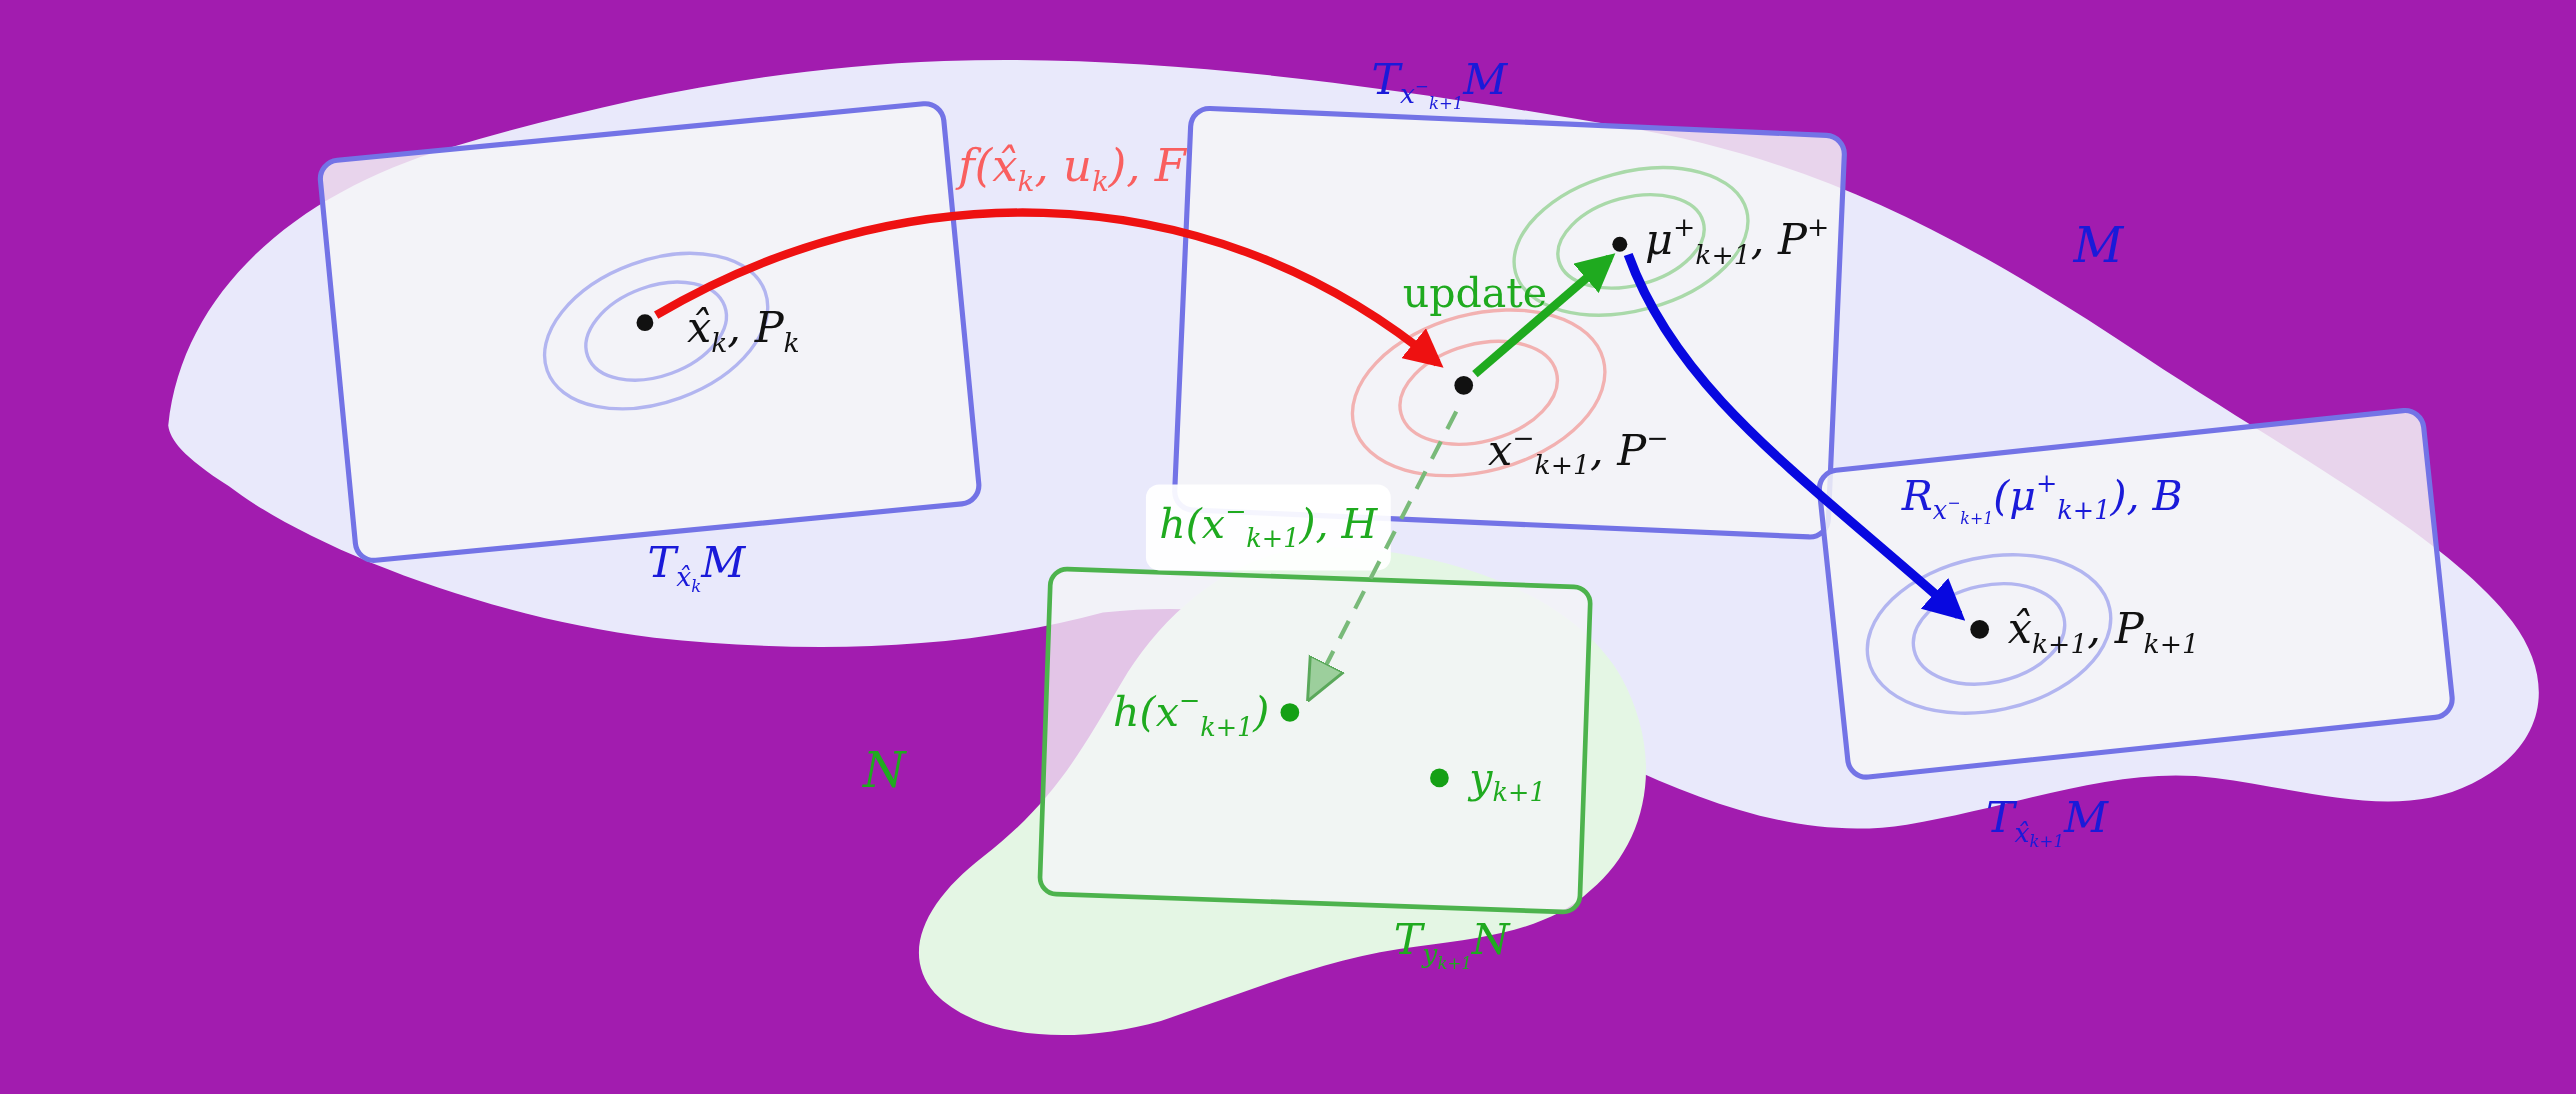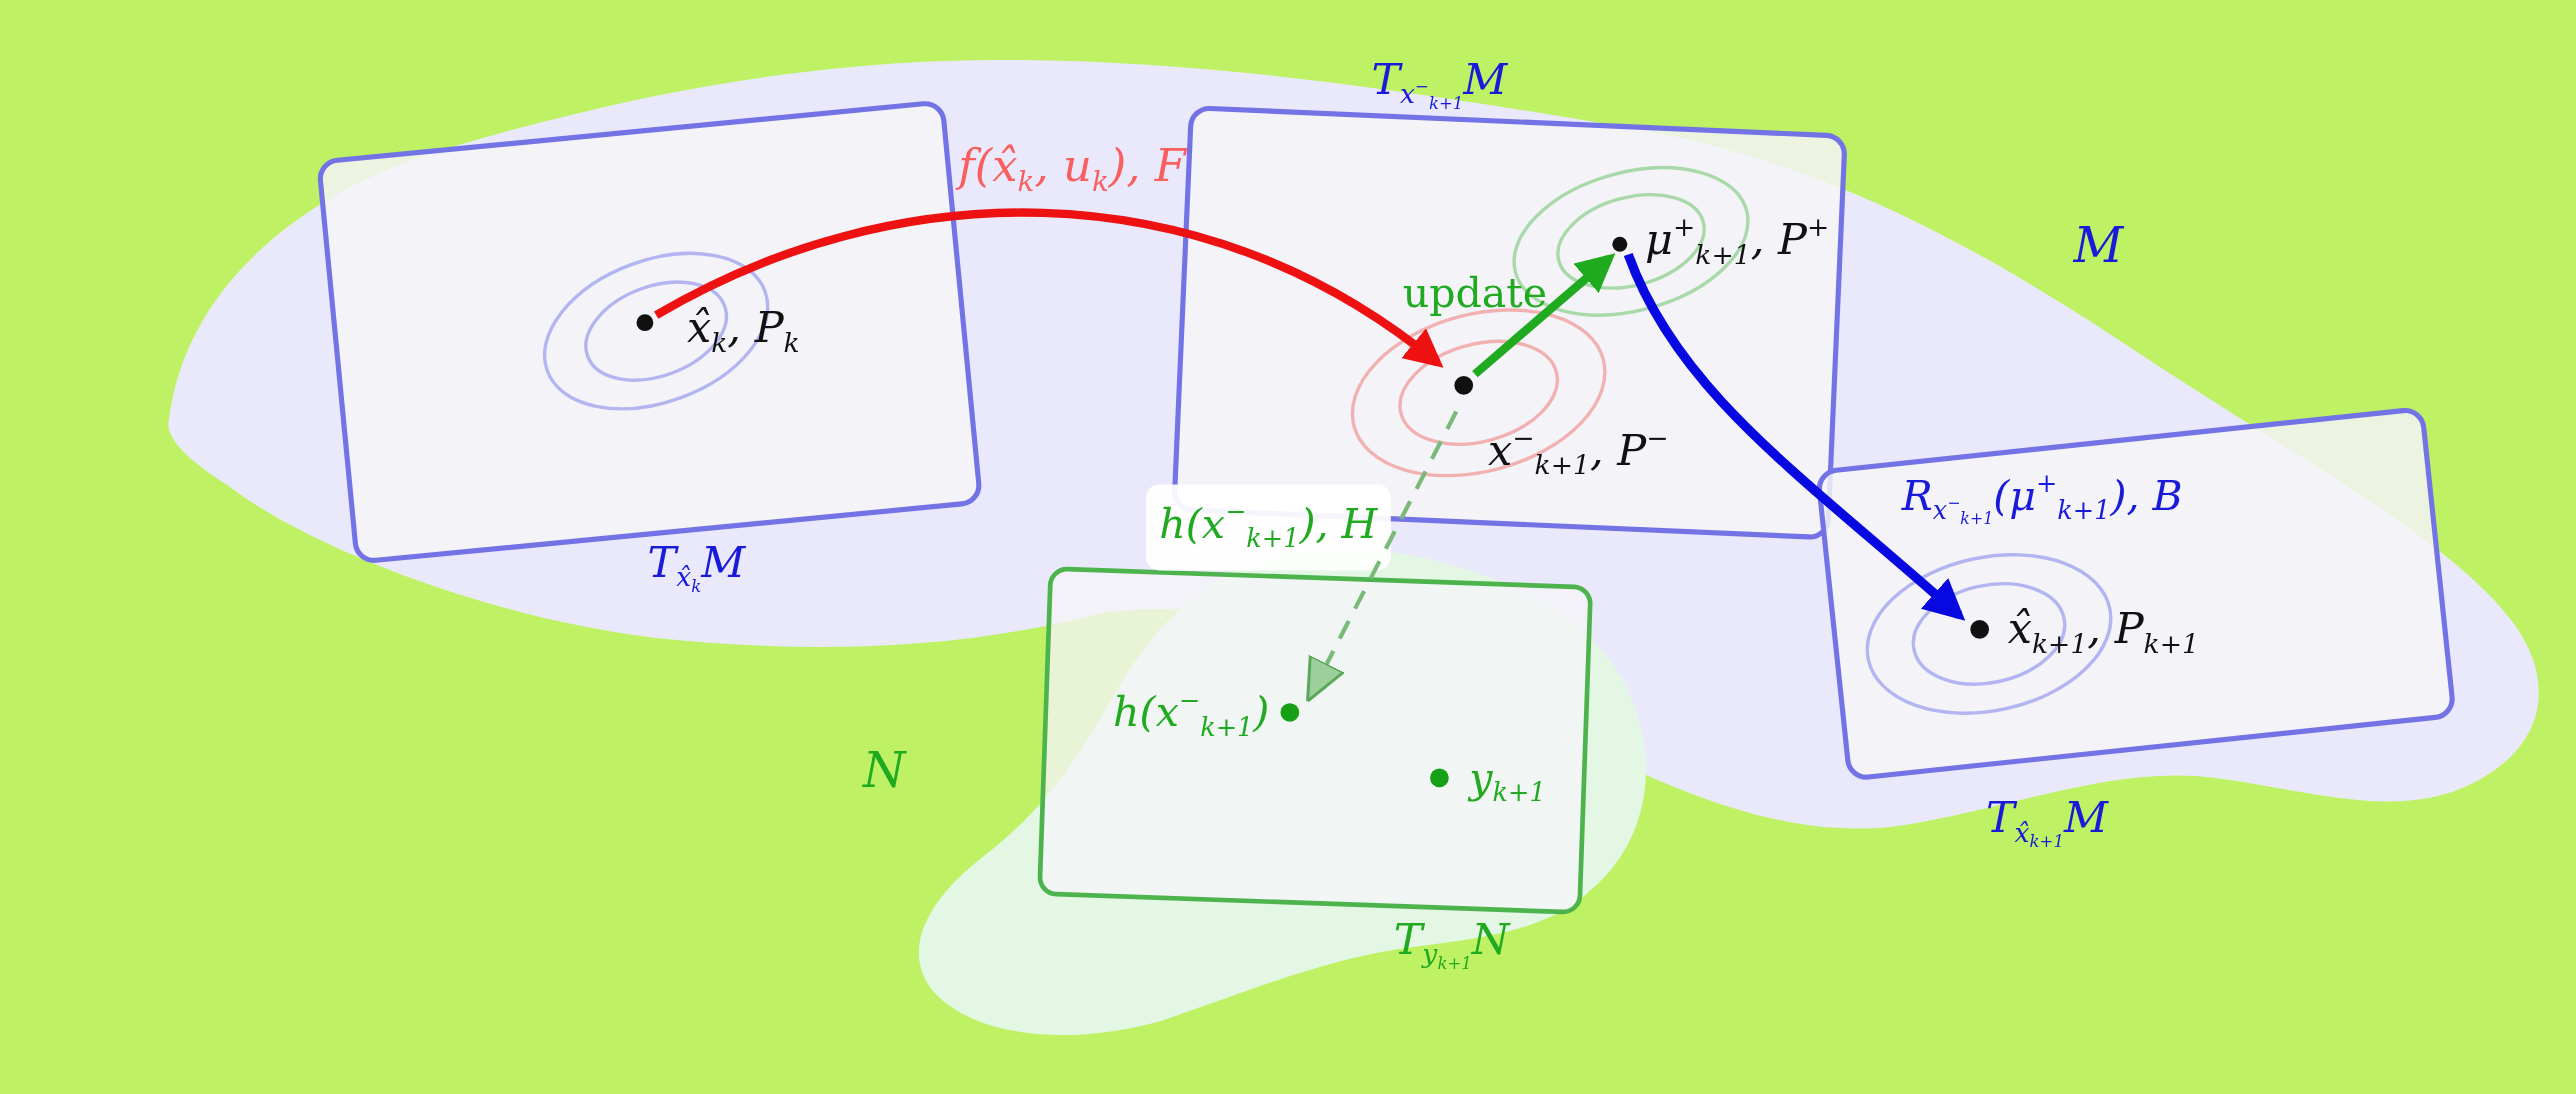--- a/index.html
+++ b/index.html
@@ -1,16 +1,16 @@
 <!DOCTYPE html>
 <html style="font-size:15px"><head>
 <meta charset="utf-8">
 <style>
   html,body{margin:0;padding:0;background:#ffffff;}
-  .stage{position:relative;width:2576px;height:1095px;background:#bef264;overflow:hidden;}
+  .stage{position:relative;width:2576px;height:1095px;background:#a21caf;overflow:hidden;}
   svg{display:block;}
   text{font-family:"DejaVu Serif","Liberation Serif",serif;font-style:italic;}
   text.rm{font-style:normal;font-family:"DejaVu Serif","Liberation Serif",serif;}
 </style>
 </head>
 <body>
 
 <div class="stage">
 <svg width="2576" height="1095" viewBox="0 0 2756 1171">
   <defs>

